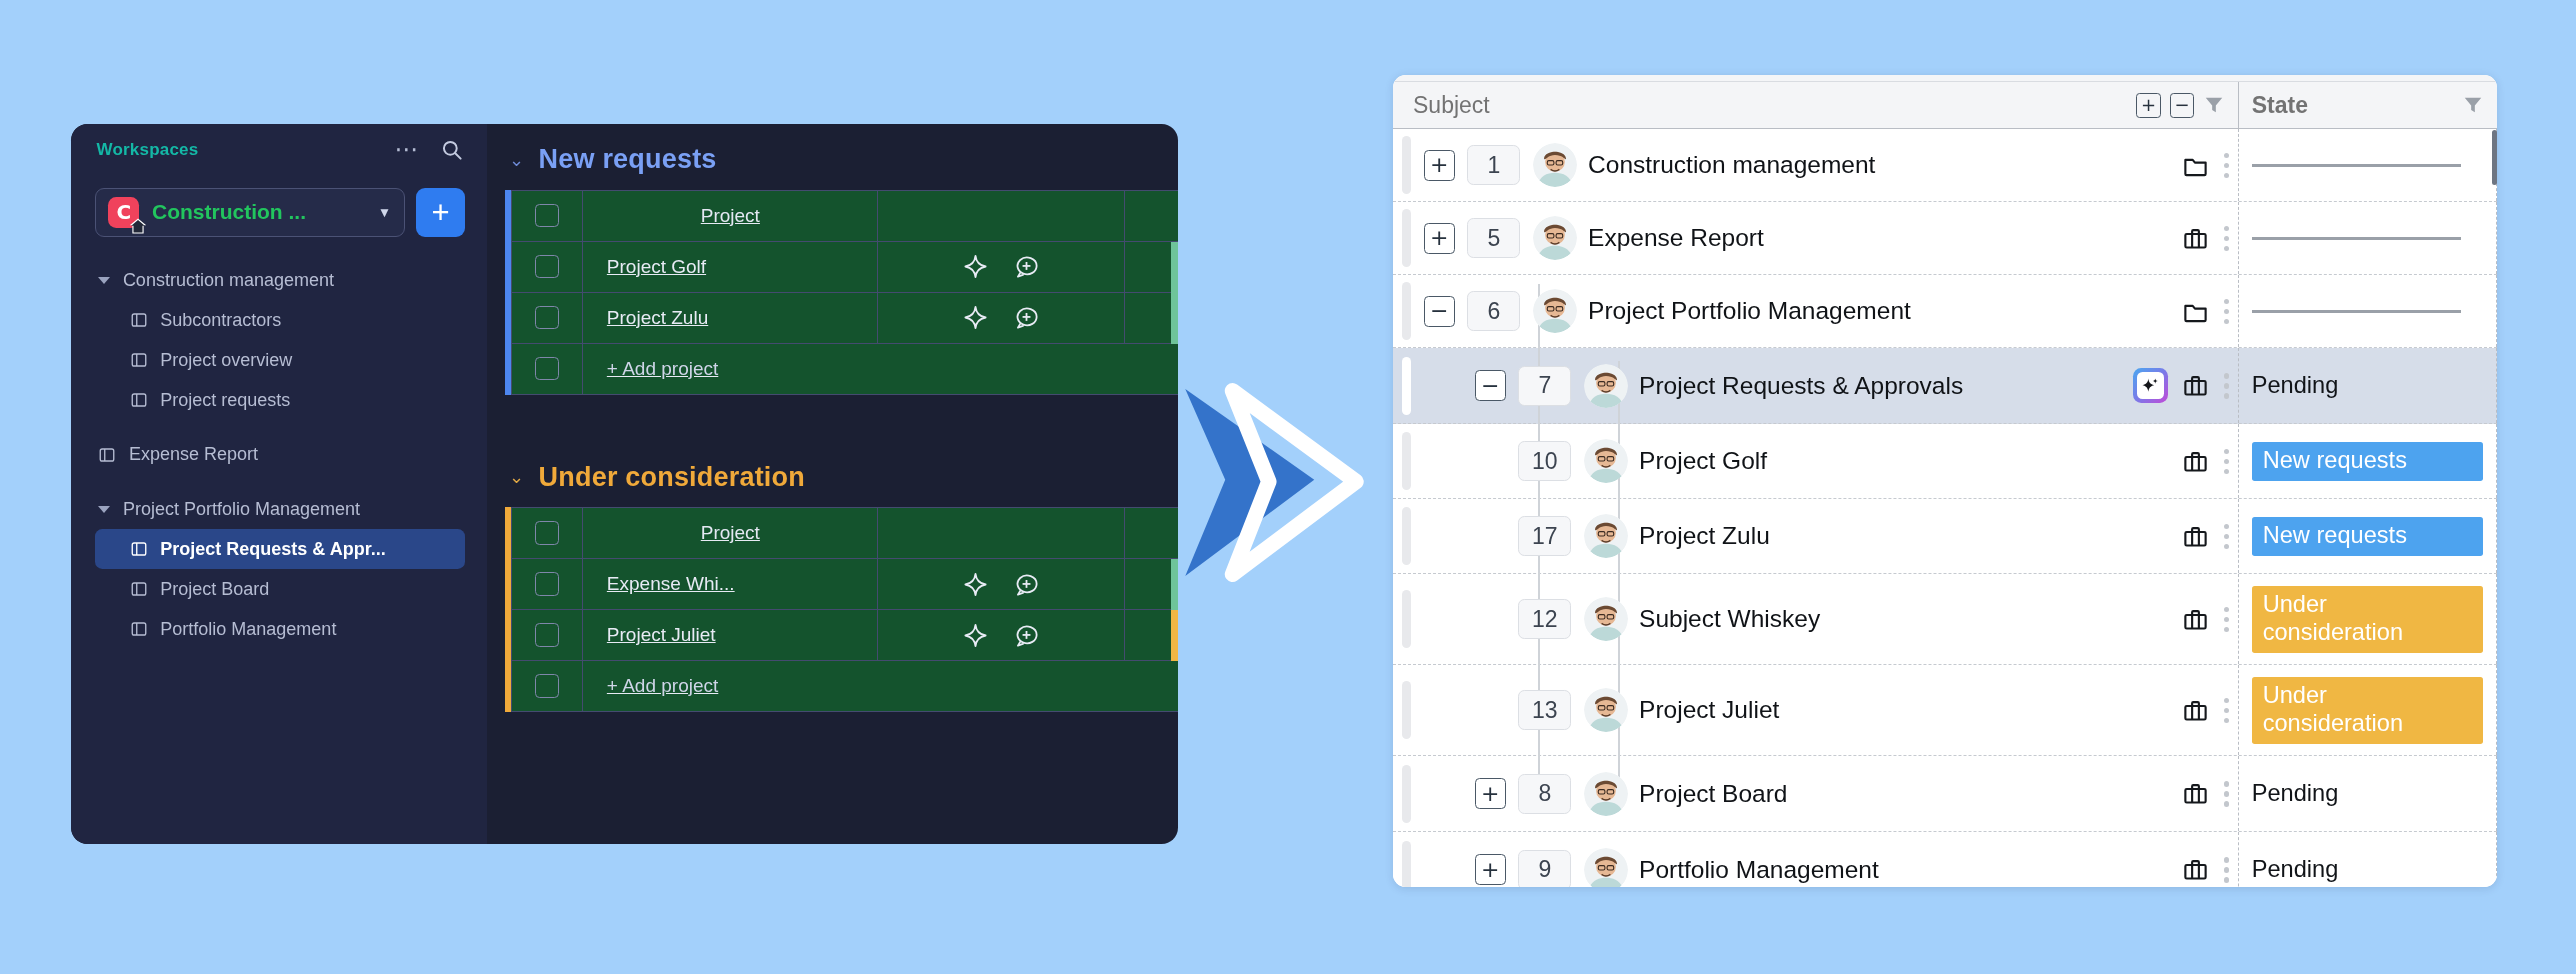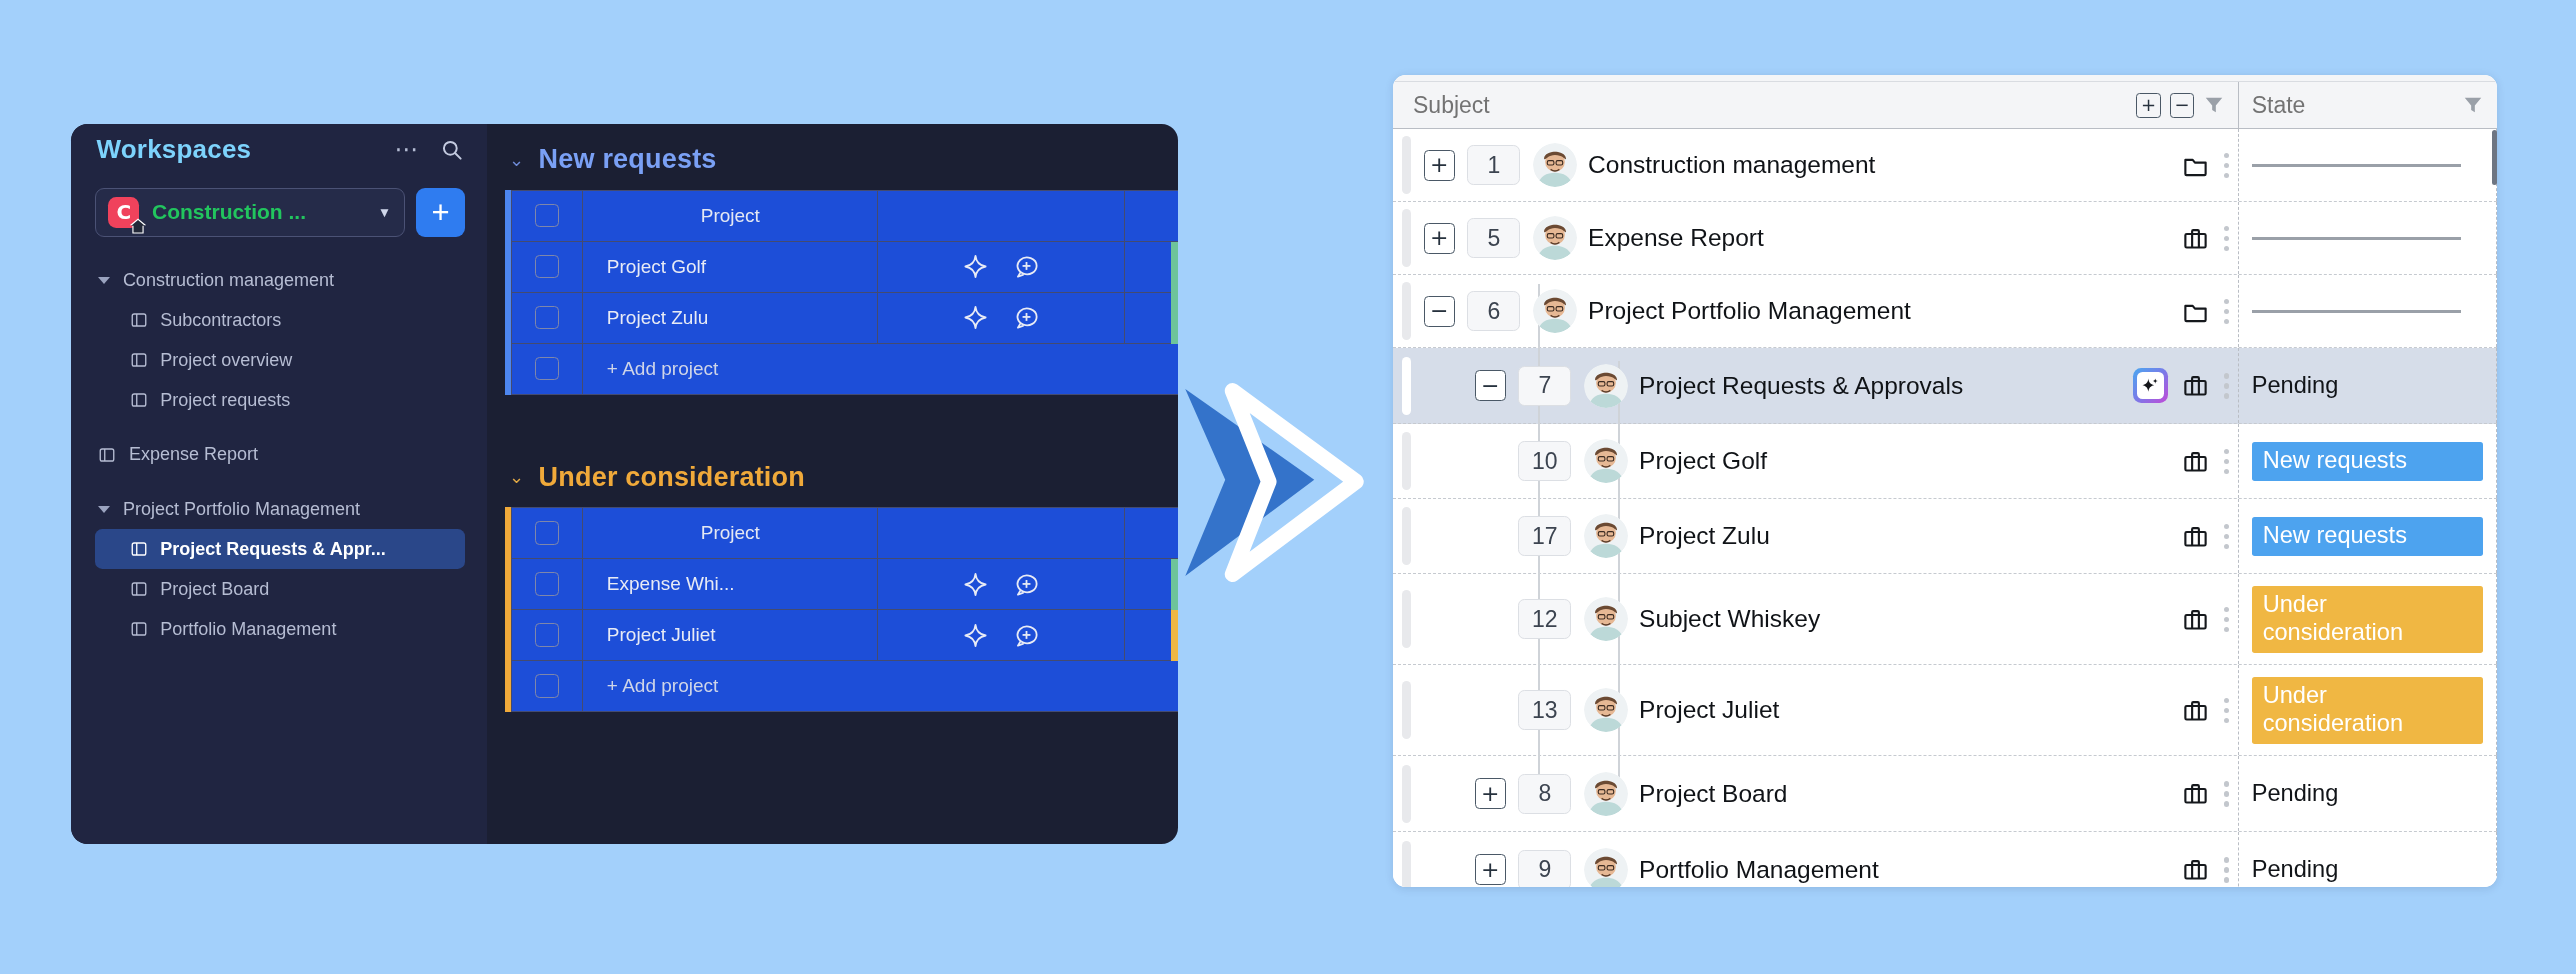--- a/index.html
+++ b/index.html
@@ -22,21 +22,21 @@
   .sidebar {
     position: absolute; left: 0; top: 0;
     width: 416px; height: 720px;
     background: #202541;
     border-radius: 16.4px 0 0 16.4px;
   }
   .sb-head {
     display: flex; align-items: center;
     height: 51px; padding: 0 23.6px 0 25.5px;
   }
-  .sb-title { color: #7dd3fc; font-size: 26px; font-weight: 700; letter-spacing: 0.2px; }
+  .sb-title { color: #14b8a6; font-size: 17px; font-weight: 700; letter-spacing: 0.2px; }
   .sb-head-icons { margin-left: auto; display: flex; align-items: center; gap: 20px; }
   .dots3 { color: #b4bcd4; font-size: 23.6px; line-height: 9px; letter-spacing: 1.8px; }
   .search-ic { width: 23.6px; height: 23.6px; }
   .search-ic svg { display:block; }
 
   .ws-row { display: flex; align-items: center; gap: 11px; padding: 12.7px 22px 0 23.6px; }
   .ws-select {
     flex: 1; display: flex; align-items: center; gap: 12.7px;
     height: 49px; padding: 0 12.7px;
     border: 0.9px solid #4b5275; border-radius: 9px;
@@ -82,22 +82,23 @@
   .sect-chev { color: #6f8bd8; font-size: 18px; }
   .sect-chev.amber { color: #e0a845; }
   .sect-title { font-size: 27px; font-weight: 700; letter-spacing: 0.2px; }
   .sect-title.blue { color: #7aa0f5; }
   .sect-title.amber { color: #f0a93a; }
 
   .dt-wrap { position: relative; margin-left: 18px; }
   .dt-accent { position: absolute; left: 0; top: 0; width: 5.5px; bottom: 0; }
   .dt {
     margin-left: 5.5px; border-collapse: collapse;
-    background: #1d4ed8; color: #e8ebf5; width: 873px;
+    background: #14532d; color: #e8ebf5; width: 873px;
     table-layout: fixed;
+    text-decoration: underline;
   }
   .dt td, .dt th { border: 0.9px solid #444b70; height: 51px; font-weight: 400; }
   .dt th { font-size: 18px; color: #e4e8f3; }
   .dt .c-chk { width: 53px; }
   .dt .c-name { width: 218px; padding-left: 23.6px; font-size: 19px; }
   .dt .c-ic { width: 182px; }
   .dt .c-init { width: 191px; }
   .chk { width: 23.6px; height: 23.6px; border: 1.4px solid #7f87aa; border-radius: 4.5px; margin: 0 auto; }
   .rowicons { display: flex; align-items: center; justify-content: center; gap: 23.6px; }
   .ic20 { width: 27px; height: 27px; }
@@ -115,21 +116,21 @@
     box-shadow: 0 1.8px 9px rgba(20,40,80,.13);
     overflow: hidden;
   }
   .rp-topbar { height: 7.3px; background: #f4f5f7; border-bottom: 0.9px solid #d9dce1; }
   .rp-head { display: flex; height: 47px; background: #f4f5f7; border-bottom: 1.8px solid #b9bdc4; }
   .rp-head .h-subject {
     flex: 1; display: flex; align-items: center; padding: 0 12.7px 0 20px;
     border-right: 0.9px solid #b9bdc4;
   }
   .rp-head .h-state {
-    width: 258px; display: flex; align-items: center; padding: 0 12.7px 0 12.7px;
+    width: 258px; display: flex; align-items: center; padding: 0 12.7px 0 12.7px; font-weight: bold;
   }
   .h-label { font-size: 23px; color: #737373; }
   .h-tools { margin-left: auto; display: flex; align-items: center; gap: 9px; }
   .sq-btn {
     width: 24.5px; height: 24.5px; border: 1.5px solid #4a5866; border-radius: 3.6px;
     display: flex; align-items: center; justify-content: center;
     color: #26313d; font-size: 18px; line-height: 1; font-family: "DejaVu Sans", sans-serif;
   }
   .funnel { width: 22px; height: 22px; }
 

